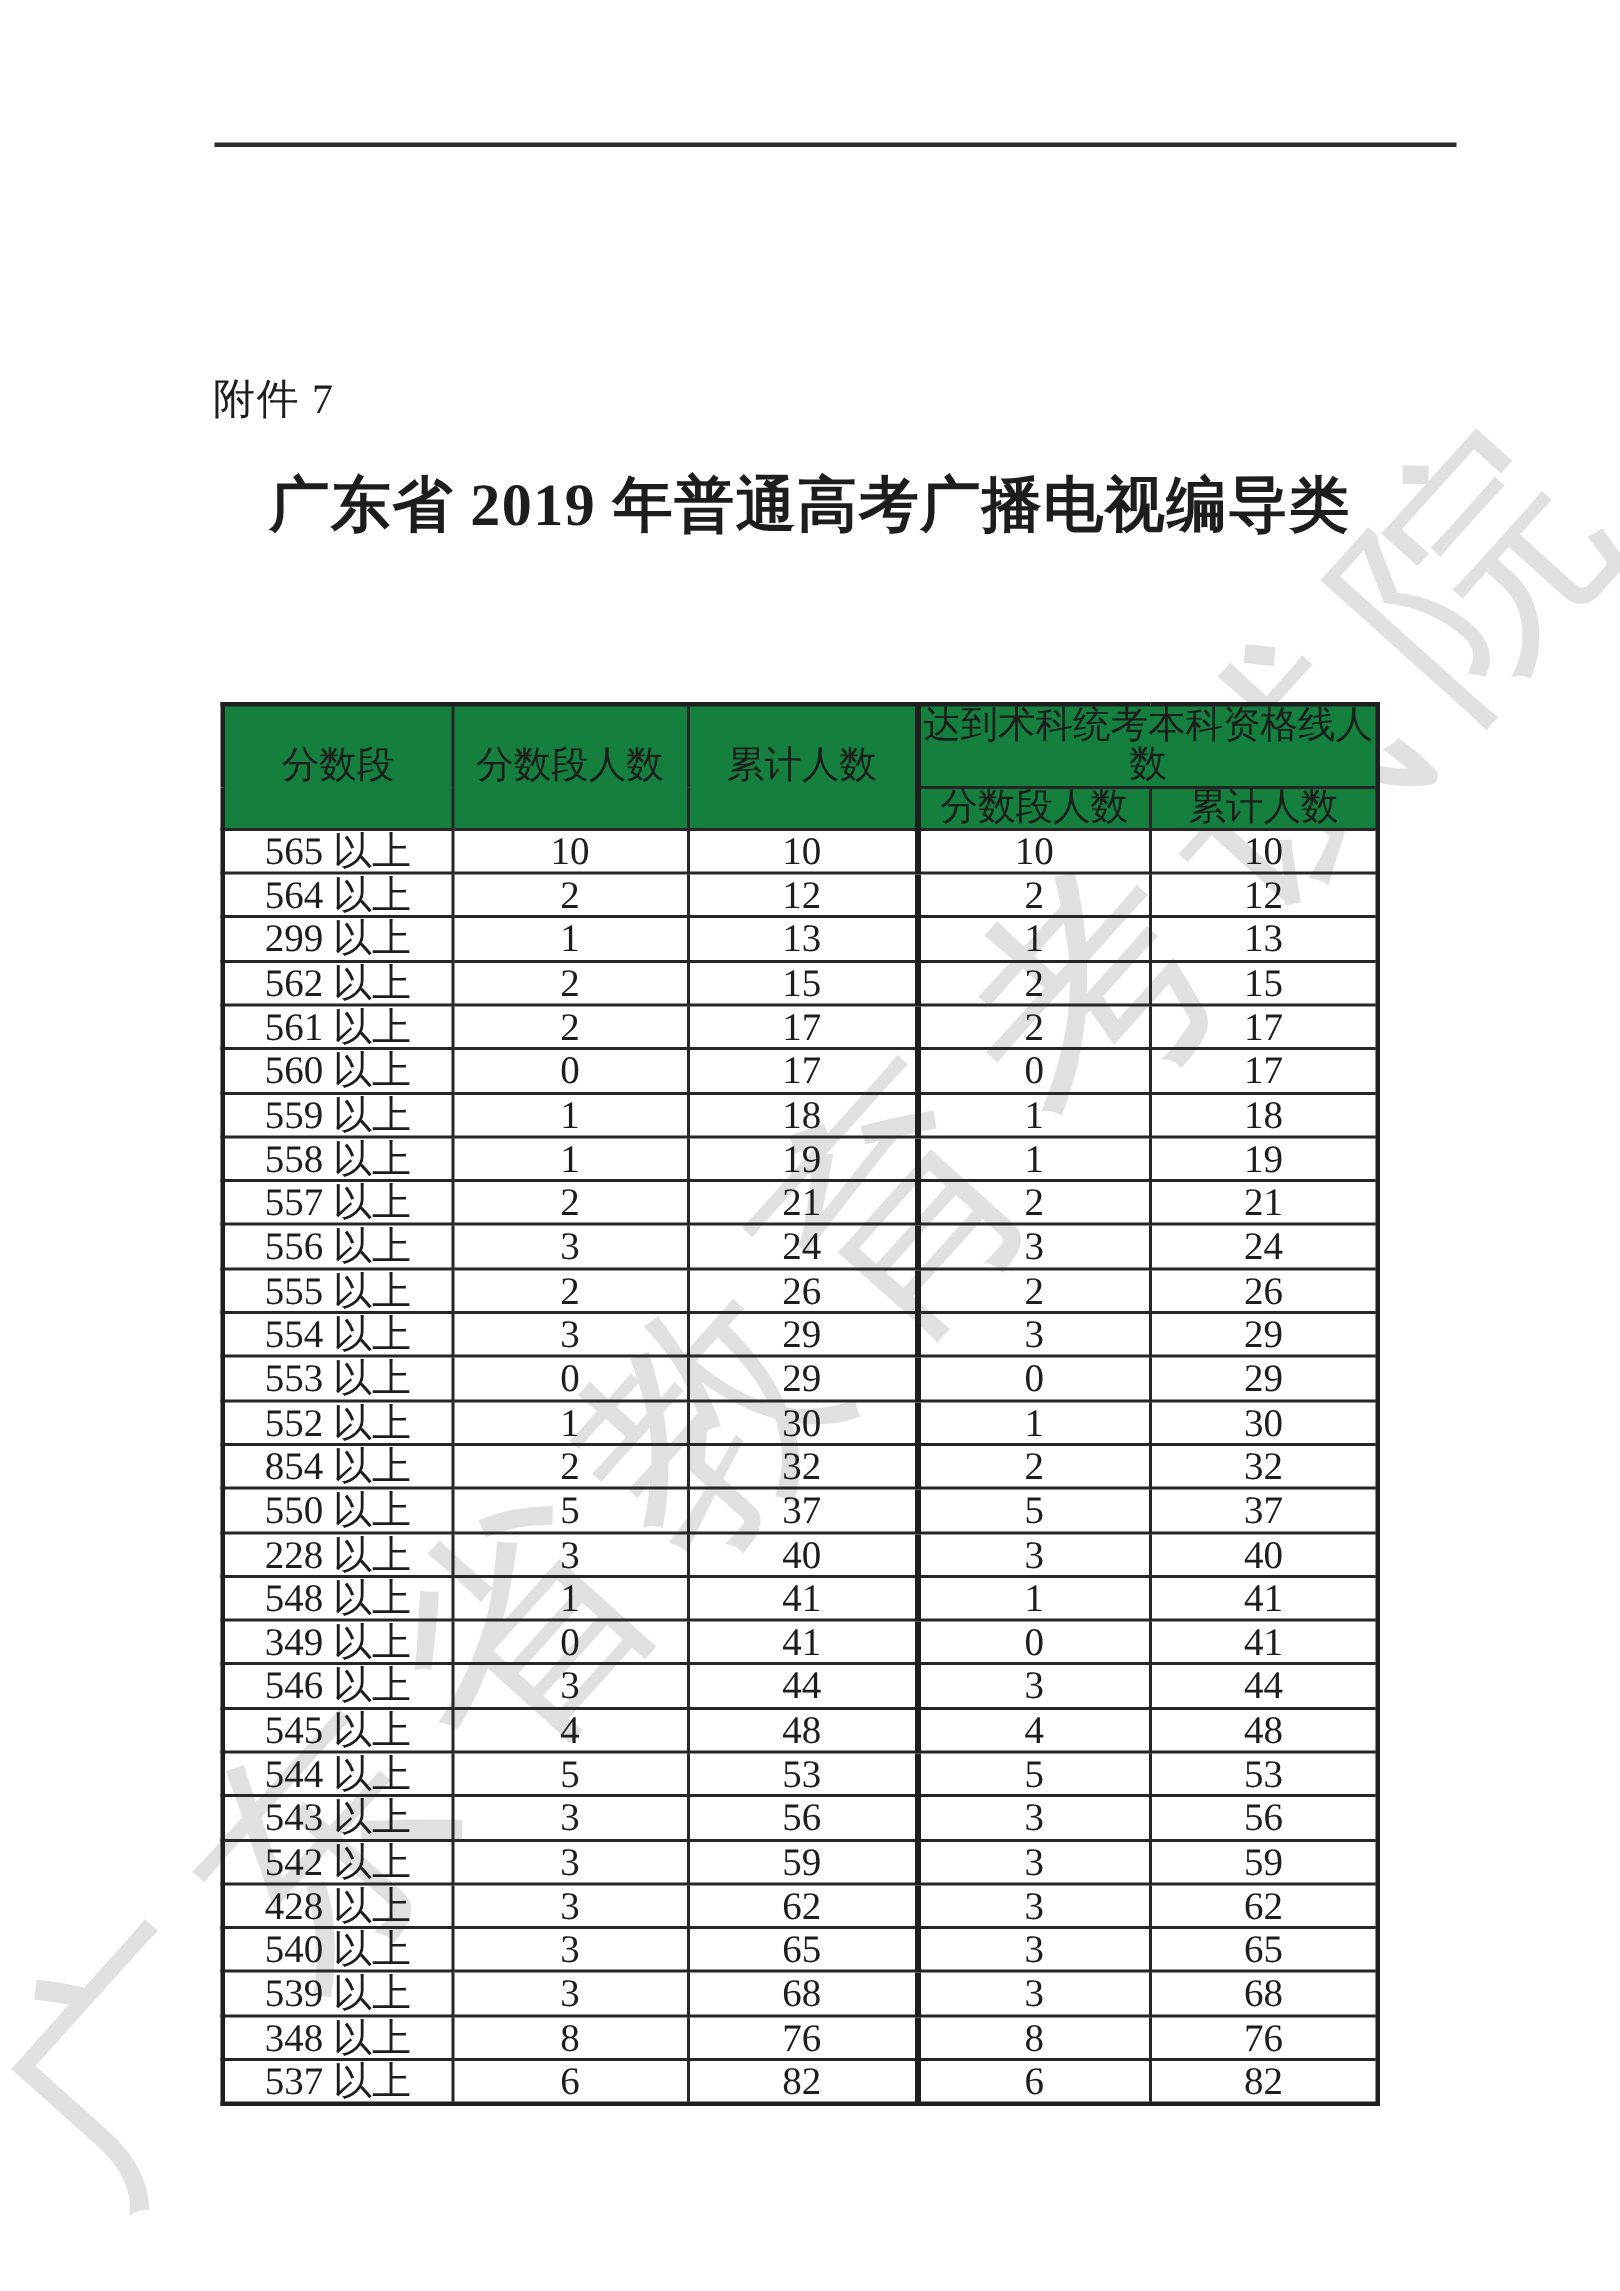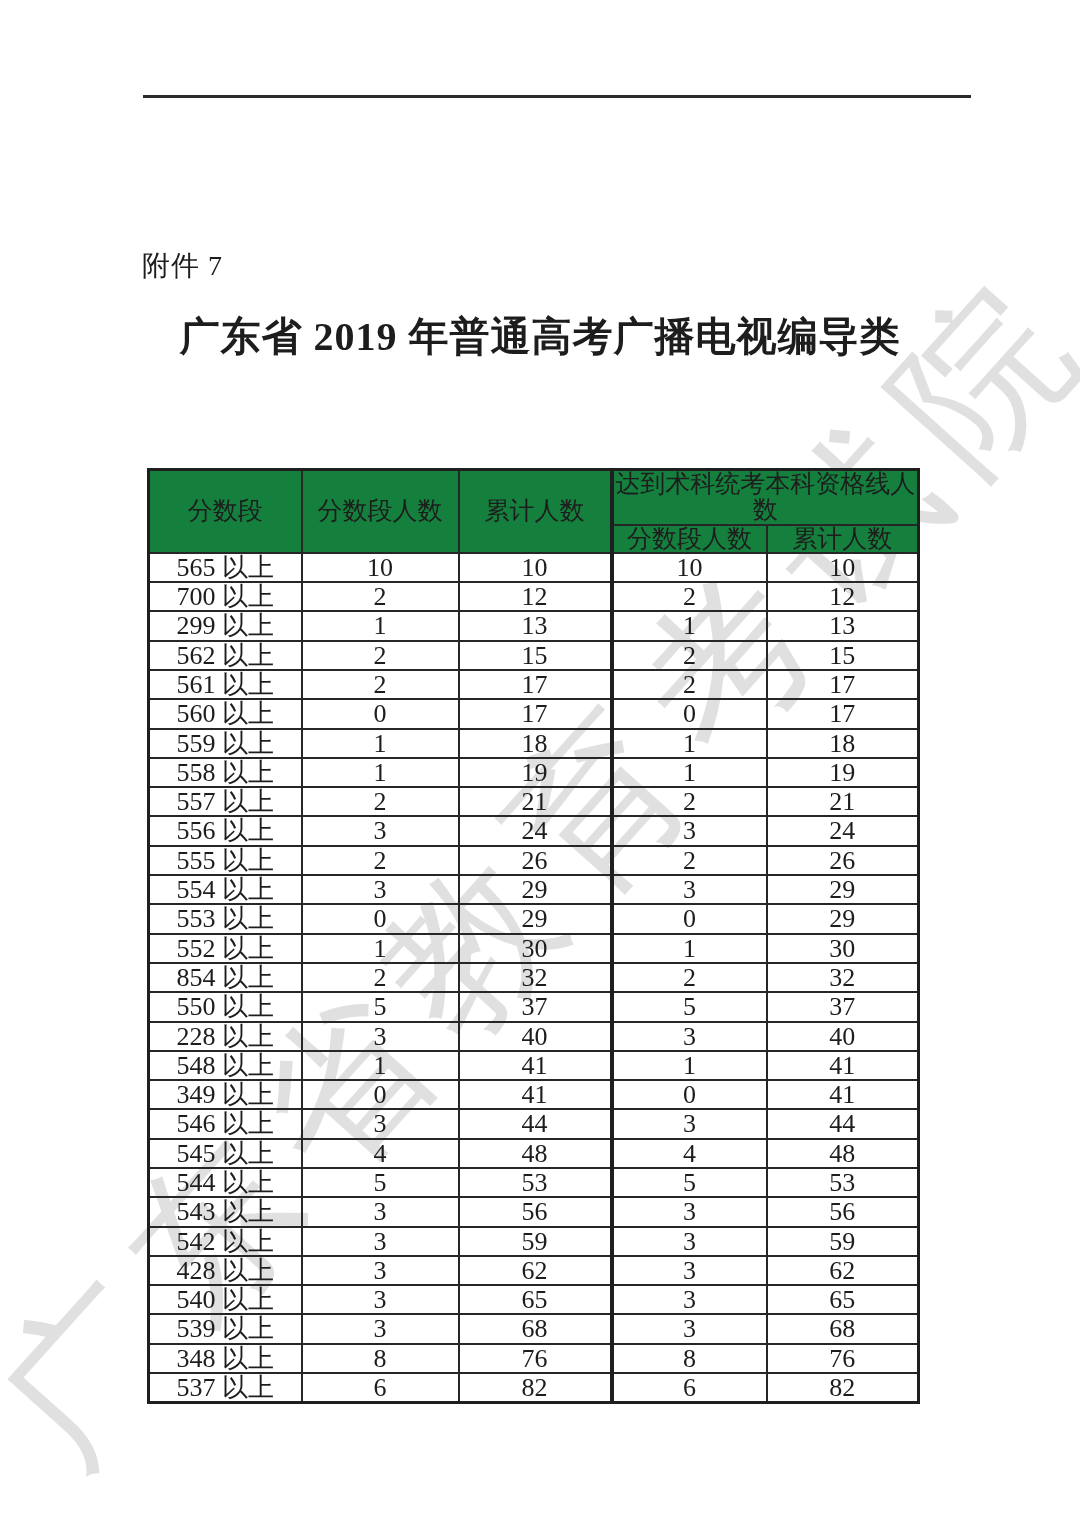--- a/index.html
+++ b/index.html
@@ -116,21 +116,21 @@
   <tbody>
   <tr>
     <td>565 以上</td>
     <td>10</td>
     <td>10</td>
     <td class="group-sep">10</td>
     <td>10</td>
   </tr>
 
   <tr>
-    <td>700 以上</td>
+    <td>564 以上</td>
     <td>2</td>
     <td>12</td>
     <td class="group-sep">2</td>
     <td>12</td>
   </tr>
 
   <tr>
     <td>299 以上</td>
     <td>1</td>
     <td>13</td>

